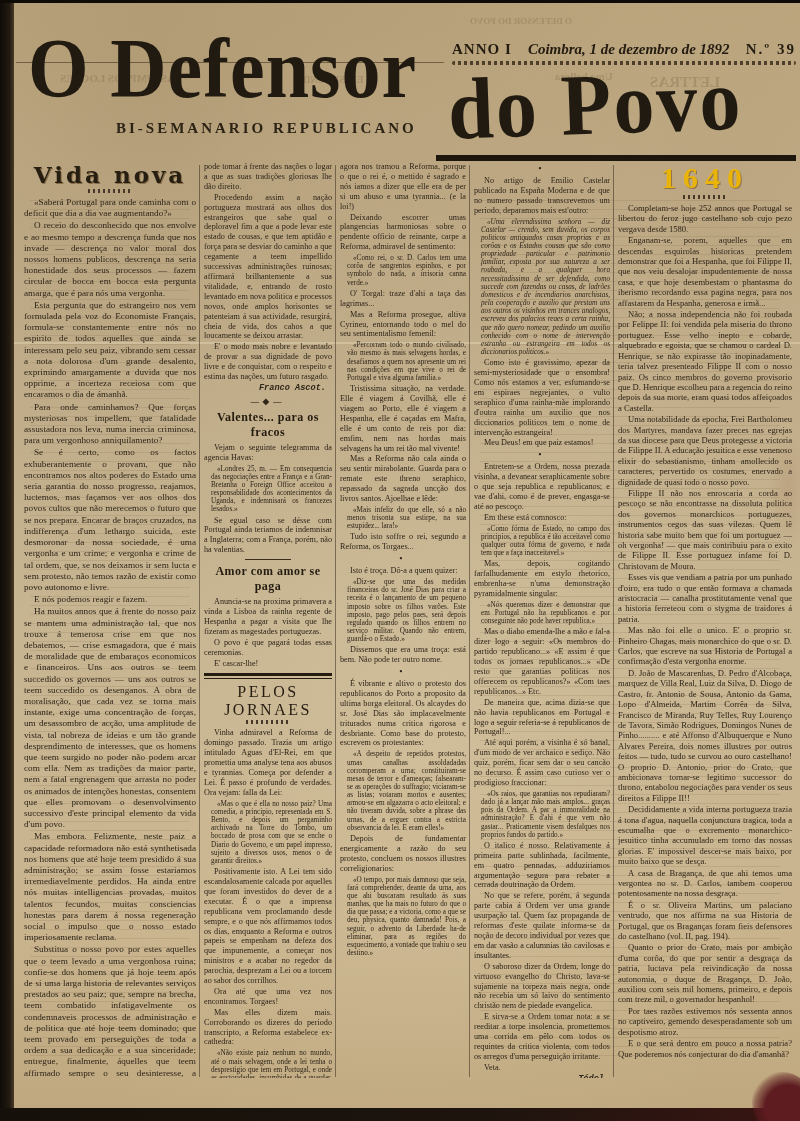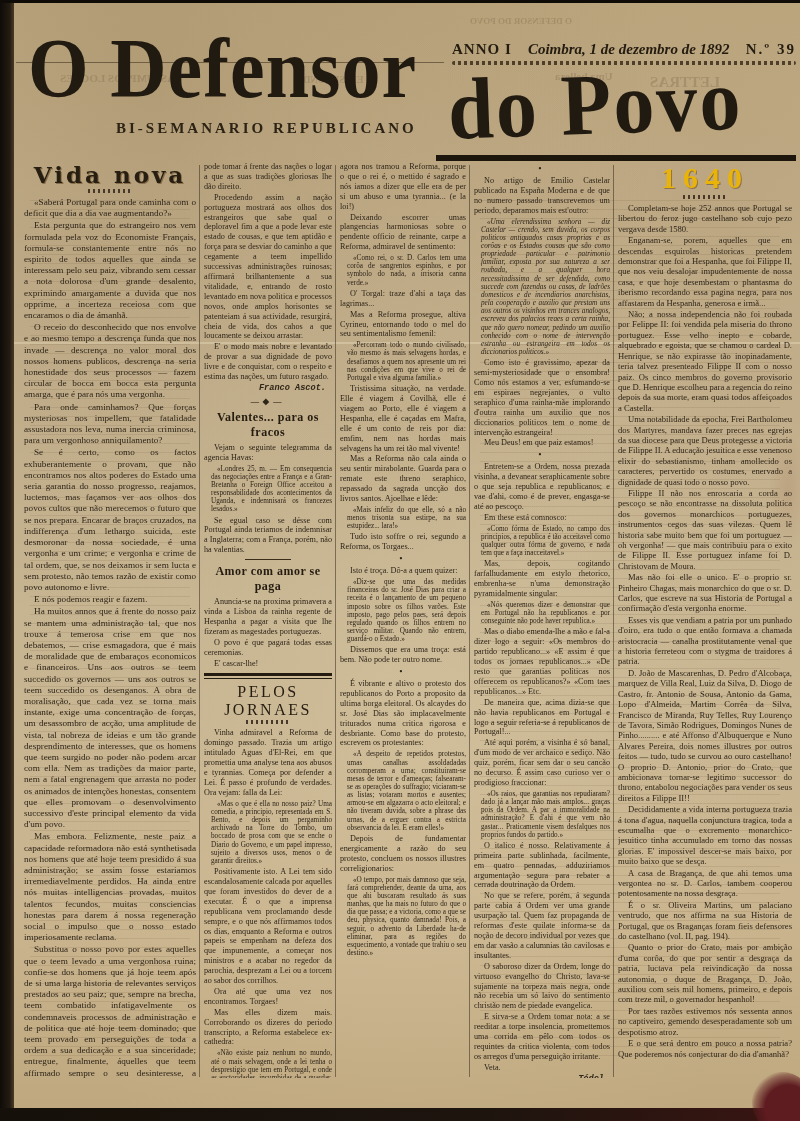--- a/index.html
+++ b/index.html
@@ -115,22 +115,22 @@
 
   <div class="vrule" style="left:199px"></div>
   <div class="vrule" style="left:335px"></div>
   <div class="vrule" style="left:469px"></div>
   <div class="vrule" style="left:613px"></div>
 
   <div id="colA" class="col">
       <div class="b-h1">Vida nova</div>
       <div class="b-squig"></div>
       <div class="b-p">«Saberá Portugal para onde caminha com o deficit que dia a dia vae augmentando?»</div>
+      <div class="b-p">O receio do desconhecido que nos envolve e ao mesmo tempo a descrença funda que nos invade — descrença no valor moral dos nossos homens publicos, descrença na seria honestidade dos seus processos — fazem circular de bocca em bocca esta pergunta amarga, que é para nós uma vergonha.</div>
       <div class="b-p">Esta pergunta que do estrangeiro nos vem formulada pela voz do Economiste Français, formula-se constantemente entre nós no espirito de todos aquelles que ainda se interessam pelo seu paiz, vibrando sem cessar a nota dolorosa d'um grande desalento, exprimindo amargamente a duvida que nos opprime, a incerteza receiosa com que encaramos o dia de ámanhã.</div>
-      <div class="b-p">O receio do desconhecido que nos envolve e ao mesmo tempo a descrença funda que nos invade — descrença no valor moral dos nossos homens publicos, descrença na seria honestidade dos seus processos — fazem circular de bocca em bocca esta pergunta amarga, que é para nós uma vergonha.</div>
       <div class="b-p">Para onde caminhamos? Que forças mysteriosas nos impellem, que fatalidade assustadora nos leva, numa inercia criminosa, para um vergonhoso anniquilamento?</div>
       <div class="b-p">Se é certo, como os factos exhuberantemente o provam, que não encontramos nos altos poderes do Estado uma seria garantia do nosso progresso, reajamos, luctemos, mas façamos ver aos olhos dos povos cultos que não merecemos o futuro que se nos prepara. Encarar de braços cruzados, na indifferença d'um lethargo suicida, este desmoronar da nossa sociedade, é uma vergonha e um crime; e vergonha e crime de tal ordem, que, se nos deixamos ir sem lucta e sem protesto, não temos razão de existir como povo autonomo e livre.</div>
       <div class="b-p">E nós podemos reagir e fazem.</div>
       <div class="b-p">Ha muitos annos que á frente do nosso paiz se mantem uma administração tal, que nos trouxe á temerosa crise em que nos debatemos, — crise esmagadora, que é mais de moralidade que de embaraços economicos e financeiros. Uns aos outros se teem succedido os governos — uns aos outros se teem succedido os desenganos. A obra de moralisação, que cada vez se torna mais instante, exige uma concentração de forças, um desassombro de acção, uma amplitude de vista, tal nobreza de ideias e um tão grande desprendimento de interesses, que os homens que teem surgido no poder não podem arcar com ella. Nem as tradições da maior parte, nem a fatal engrenagem que arrasta no poder os animados de intenções honestas, consentem que elles promovam o desenvolvimento successivo d'este principal elemento da vida d'um povo.</div>
       <div class="b-p">Mas embora. Felizmente, neste paiz a capacidade reformadora não está synthetisada nos homens que até hoje teem presidido á sua administração; se assim fosse estariamos irremediavelmente perdidos. Ha ainda entre nós muitas intelligencias provadas, muitos talentos fecundos, muitas consciencias honestas para darem á nossa regeneração social o impulso que o nosso estado imperiosamente reclama.</div>
       <div class="b-p">Substitua o nosso povo por estes aquelles que o teem levado a uma vergonhosa ruina; confie-se dos homens que já hoje teem após de si uma larga historia de relevantes serviços prestados ao seu paiz; que, sempre na brecha, teem combatido infatigavelmente os condemnaveis processos de administração e de politica que até hoje teem dominado; que teem provado em perseguições de toda a ordem a sua dedicação e a sua sinceridade; entregue, finalmente, áquelles que teem affirmado sempre o seu desinteresse, a direcção dos negocios publicos; — e mostrará ao mundo inteiro que Portugal ainda</div>
     </div>
   <div id="colB" class="col">
       <div class="b-pc">pode tomar á frente das nações o logar a que as suas tradições gloriosas lhe dão direito.</div>
       <div class="b-p">Procedendo assim a nação portugueza mostrará aos olhos dos estrangeiros que sabe qual o deploravel fim a que a pode levar este estado de cousas, e que tem aptidão e força para se desviar do caminho a que cegamente a teem impellido successivas administrações ruinosas; affirmará brilhantemente a sua vitalidade, e, entrando de rosto levantado em nova politica e processos novos, onde amplos horisontes se patenteiam á sua actividade, resurgirá, cheia de vida, dos cahos a que loucamente se deixou arrastar.</div>
@@ -201,22 +201,22 @@
       <div class="b-sig">Tédel</div>
     </div>
   <div id="colE" class="col">
       <div class="b-hbig">1640</div>
       <div class="b-squig"></div>
       <div class="b-p">Completam-se hoje 252 annos que Portugal se libertou do feroz jugo castelhano sob cujo pezo vergava desde 1580.</div>
       <div class="b-p">Enganam-se, porem, aquelles que em descendas esquirolas historicas pretendem demonstrar que foi a Hespanha, que foi Filippe II, que nos veiu desalojar impudentemente de nossa casa, e que hoje desembestam o phantasma do iberismo recordando essa pagina negra, para nos affastarem da Hespanha, generosa e irmã...</div>
       <div class="b-p">Não; a nossa independencia não foi roubada por Felippe II: foi vendida pela miseria do throno portuguez. Esse velho inepto e cobarde, alquebrado e egoista, que se chamou o cardeal D. Henrique, se não expirasse tão inopinadamente, teria talvez presenteado Filippe II com o nosso paiz. Os cinco membros do governo provisorio que D. Henrique escolheu para a regencia do reino depois da sua morte, eram quasi todos affeiçoados a Castella.</div>
       <div class="b-p">Uma notabilidade da epocha, Frei Bartholomeu dos Martyres, mandava fazer preces nas egrejas da sua diocese para que Deus protegesse a victoria de Filippe II. A educação jesuitica e esse venenoso elixir do sebastianismo, tinham amollecido os caracteres, pervertido os costumes, enervado a dignidade de quasi todo o nosso povo.</div>
       <div class="b-p">Filippe II não nos enroscaria a corda ao pescoço se não encontrasse na dissoluta politica dos governos monarchicos portuguezes, instrumentos cegos das suas vilezas. Quem lê historia sabe muito bem que foi um portuguez — oh vergonha! — que mais contribuiu para o exito de Filippe II. Esse portuguez infame foi D. Christovam de Moura.</div>
+      <div class="b-p">Esses vis que vendiam a patria por um punhado d'oiro, era tudo o que então formava a chamada aristocracia — canalha prostitutamente venal que a historia ferreteou com o stygma de traidores á patria.</div>
       <div class="b-p">Mas não foi elle o unico. E' o proprio sr. Pinheiro Chagas, mais monarchico do que o sr. D. Carlos, que escreve na sua Historia de Portugal a confirmação d'esta vergonha enorme.</div>
-      <div class="b-p">Esses vis que vendiam a patria por um punhado d'oiro, era tudo o que então formava a chamada aristocracia — canalha prostitutamente venal que a historia ferreteou com o stygma de traidores á patria.</div>
       <div class="b-p">D. João de Mascarenhas, D. Pedro d'Alcobaça, marquez de Villa Real, Luiz da Silva, D. Diogo de Castro, fr. Antonio de Sousa, Antonio da Gama, Lopo d'Almeida, Martim Corrêa da Silva, Francisco de Miranda, Ruy Telles, Ruy Lourenço de Tavora, Simão Rodrigues, Domingos Nunes de Pinho.......... e até Affonso d'Albuquerque e Nuno Alvares Pereira, dois nomes illustres por outros feitos — tudo, tudo se curvou ao ouro castelhano! O proprio D. Antonio, prior do Crato, que ambicionava tornar-se legitimo successor do throno, entabolou negociações para vender os seus direitos a Filippe II!!</div>
       <div class="b-p">Decididamente a vida interna portugueza trazia á tona d'agua, naquella conjunctura tragica, toda a escumalha que o excremento monarchico-jesuitico tinha accumulado em torno das nossas glorias. E' impossivel descer-se mais baixo, por muito baixo que se desça.</div>
       <div class="b-p">A casa de Bragança, de que ahi temos uma vergontea no sr. D. Carlos, tambem cooperou potentosamente na nossa desgraça.</div>
       <div class="b-p">É o sr. Oliveira Martins, um palaciano ventrudo, que nos affirma na sua Historia de Portugal, que os Braganças foram fieis defensores do castelhano (vol. II, pag. 194).</div>
       <div class="b-p">Quanto o prior do Crato, mais por ambição d'uma corôa, do que por sentir a desgraça da patria, luctava pela reivindicação da nossa autonomia, o duque de Bragança, D. João, auxiliou com seis mil homens, primeiro, e depois com treze mil, o governador hespanhol!</div>
       <div class="b-p">Por taes razões estivemos nós sessenta annos no captiveiro, gemendo desesperadamente sob um despotismo atroz.</div>
       <div class="b-p">E o que será dentro em pouco a nossa patria? Que poderemos nós conjecturar do dia d'amanhã?</div>
     </div>
 
   <div class="edge-left"></div>

